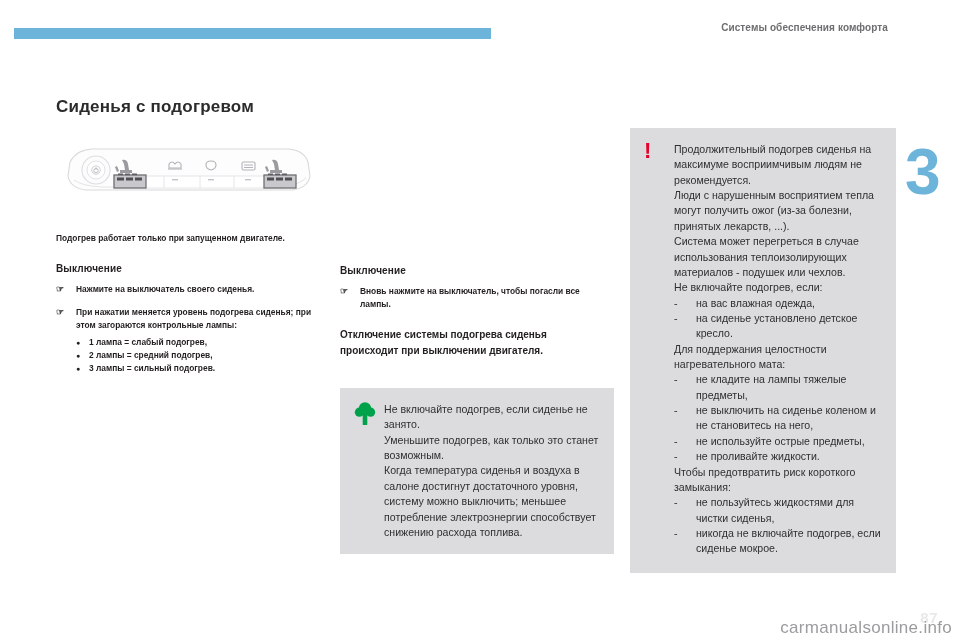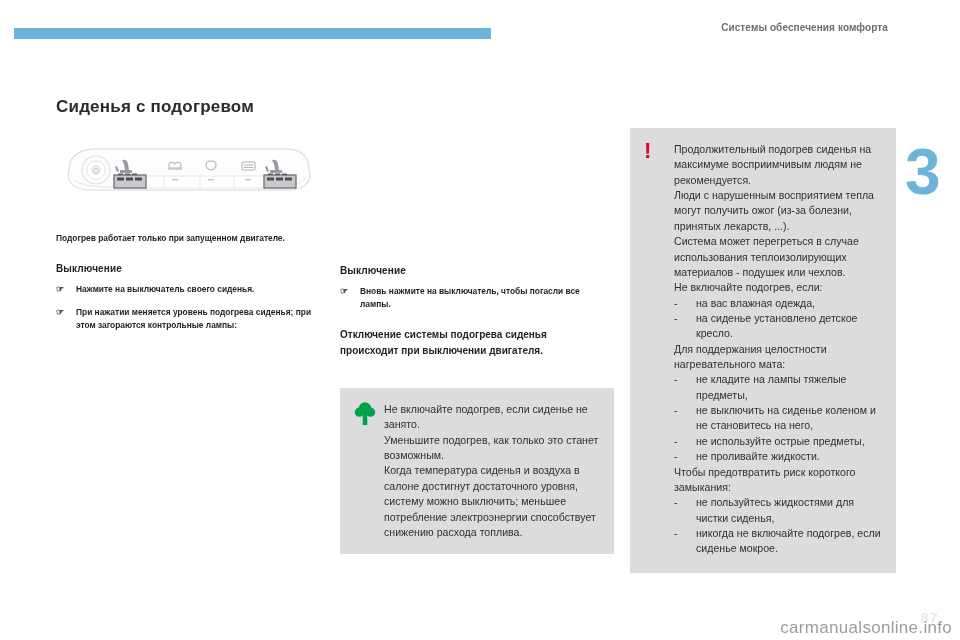--- a/index.html
+++ b/index.html
@@ -277,20 +277,34 @@
     <div class="arrow-item">
       <span class="arrow-glyph">☞</span>
       <span class="arrow-text">Нажмите на выключатель своего сиденья.</span>
     </div>
 
     <div class="arrow-item">
       <span class="arrow-glyph">☞</span>
       <span class="arrow-text">При нажатии меняется уровень подогрева сиденья; при этом загораются контрольные лампы:</span>
     </div>
 
+    <div class="sub-list">
+      <div class="sub-item">
+        <span class="sub-bullet">●</span>
+        <span>1 лампа = слабый подогрев,</span>
+      </div>
+      <div class="sub-item">
+        <span class="sub-bullet">●</span>
+        <span>2 лампы = средний подогрев,</span>
+      </div>
+      <div class="sub-item">
+        <span class="sub-bullet">●</span>
+        <span>3 лампы = сильный подогрев.</span>
+      </div>
+    </div>
   </div>
 
   <div class="col col-mid">
     <div style="height:137px"></div>
     <div class="section-head" style="margin-top:0">Выключение</div>
     <div class="arrow-item">
       <span class="arrow-glyph">☞</span>
       <span class="arrow-text">Вновь нажмите на выключатель, чтобы погасли все лампы.</span>
     </div>
     <div class="para">Отключение системы подогрева сиденья происходит при выключении двигателя.</div>

